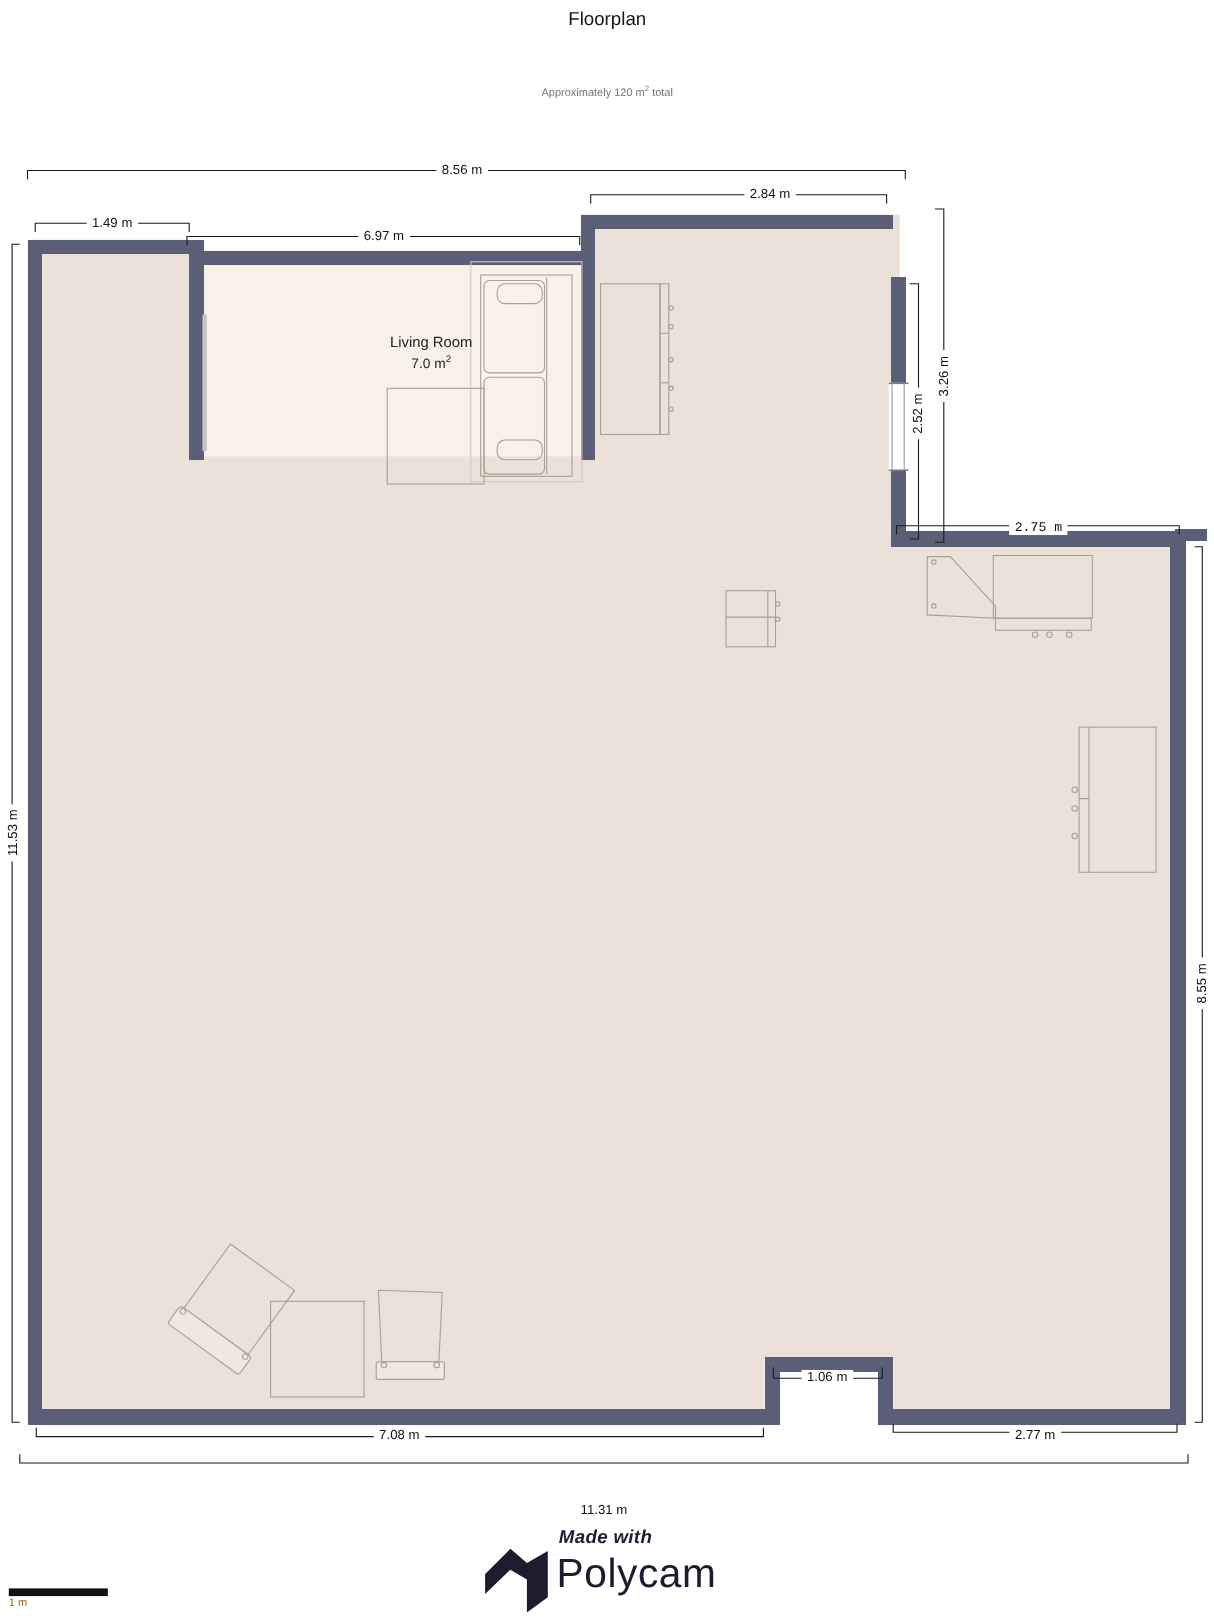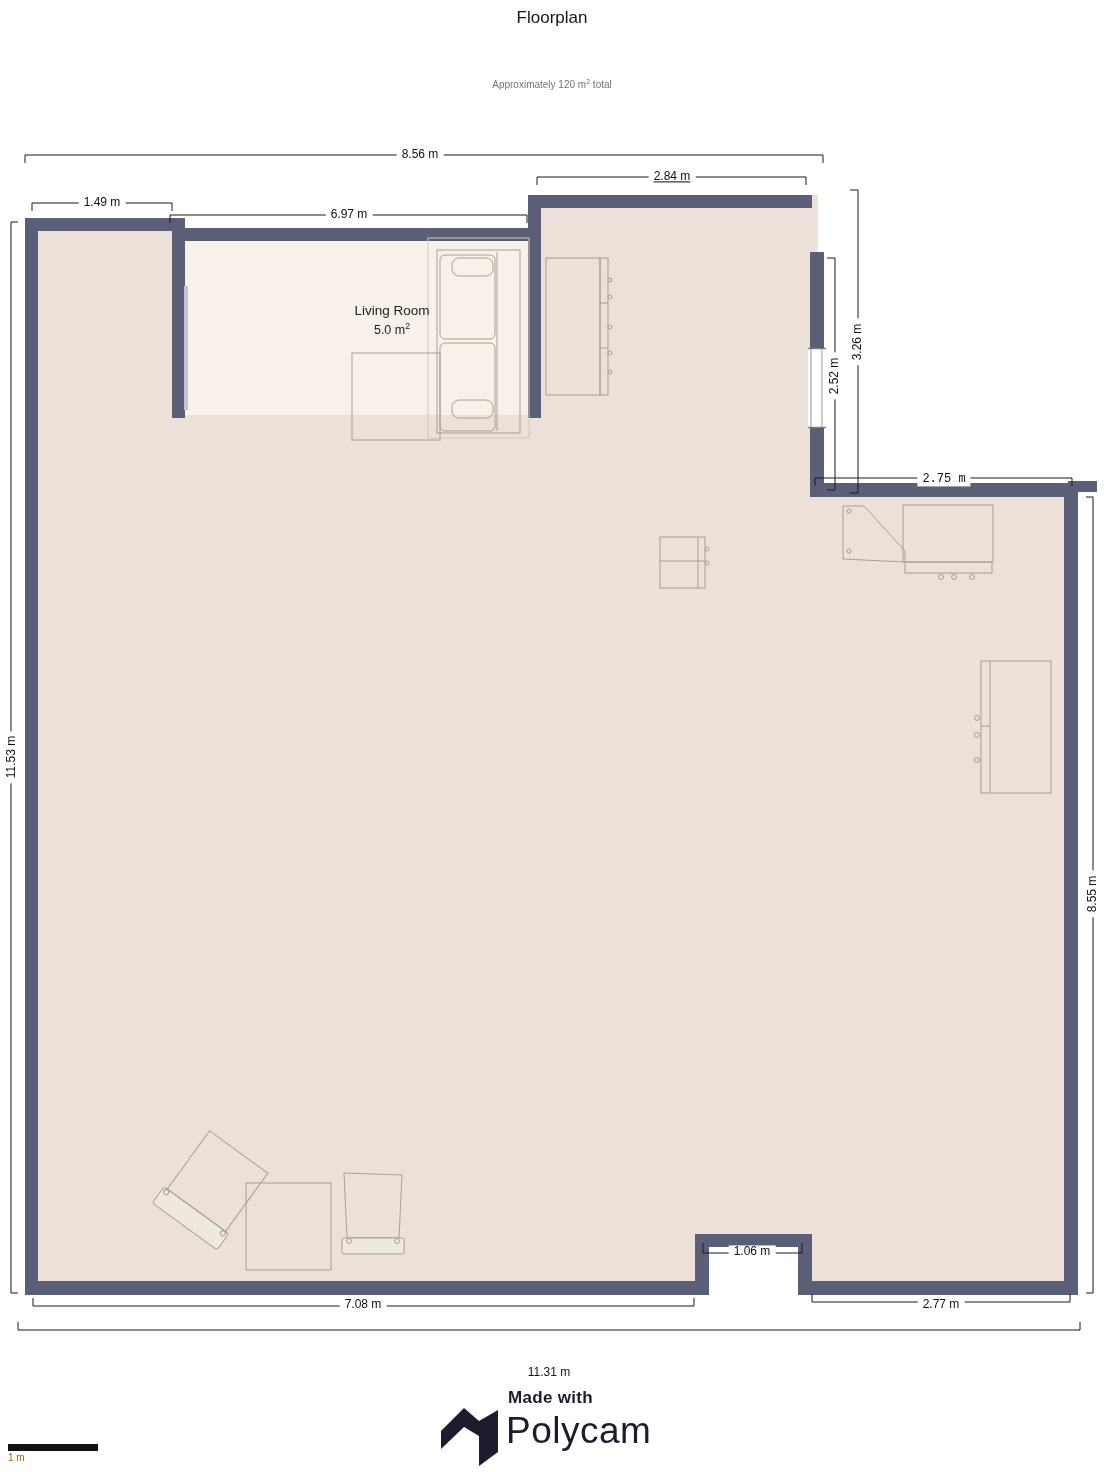--- a/index.html
+++ b/index.html
@@ -16,21 +16,21 @@
   .furn-fill{stroke:var(--furniture,#ab9e92);fill:#efe8df;stroke-width:1;}
   .dim{stroke:#1a1a1a;stroke-width:1;fill:none;}
   .win{stroke:#9a9a9a;stroke-width:1;}
   .wincap{stroke:#7d7d7d;stroke-width:1.4;}
   .dim-label{position:absolute;transform:translate(-50%,-50%);background:#fff;padding:0 5px;font-size:12px;color:var(--dimension-text,#111);white-space:nowrap;line-height:1.1;}
   .dim-label.vert{transform:translate(-50%,-50%) rotate(-90deg);}
   .room-label{position:absolute;left:357px;top:303px;transform:translate(-50%,0);text-align:center;color:#222;margin-left:35px;}
   .room-name{font-size:13.5px;}
   .room-area{font-size:12.5px;margin-top:3px;}
   .scale-label{position:absolute;left:8px;top:1452px;font-size:10px;color:#a16207;}
-  .made-with{position:absolute;left:508px;top:1388px;font-size:17px;font-weight:700;letter-spacing:0.3px;color:var(--logo,#1c1c2e);}
+  .made-with{position:absolute;left:508px;top:1388px;font-size:17px;font-weight:700;letter-spacing:0.3px;color:var(--logo,#1c1c2e);font-style:italic;}
   .brand{position:absolute;left:506px;top:1410px;font-size:37px;font-weight:500;letter-spacing:0.5px;color:var(--logo,#1c1c2e);}
 </style>
 </head>
 <body>
 
 <div class="page-title">Floorplan</div>
 <div class="page-subtitle"><span>Approximately 120 m</span><sup>2</sup><span> total</span></div>
 
 <svg class="plan" width="1104" height="1472" viewBox="0 0 1104 1472">
 
@@ -147,34 +147,34 @@
     <path class="dim" d="M812,1294 V1302 H1070 V1294"></path>
     <path class="dim" d="M18,1322 V1330 H1080 V1322"></path>
   </g>
 
   <rect x="8" y="1444" width="90" height="7" fill="#111111"></rect>
 
   <path d="M441,1431 L464,1408 L479,1421 L498,1410 L498,1452 L479,1466 L479,1436 L464,1427 L441,1449 Z" fill="#1c1c2e"></path>
 </svg>
 
 <div class="dim-label" style="left:420px;top:155px;">8.56 m</div>
-<div class="dim-label" style="left:672px;top:177px;text-decoration:underline;">2.84 m</div>
+<div class="dim-label" style="left:700px;top:177px;">2.84 m</div>
 <div class="dim-label" style="left:102px;top:203px;">1.49 m</div>
 <div class="dim-label" style="left:349px;top:215px;">6.97 m</div>
 <div class="dim-label vert" style="left:858px;top:342px;">3.26 m</div>
 <div class="dim-label vert" style="left:835px;top:376px;">2.52 m</div>
 <div class="dim-label" style="left:944px;top:480px;font-family:Liberation Mono, monospace;">2.75 m</div>
 <div class="dim-label vert" style="left:12px;top:757px;">11.53 m</div>
 <div class="dim-label vert" style="left:1093px;top:894px;">8.55 m</div>
 <div class="dim-label" style="left:752px;top:1252px;">1.06 m</div>
 <div class="dim-label" style="left:363px;top:1305px;">7.08 m</div>
 <div class="dim-label" style="left:941px;top:1305px;">2.77 m</div>
 <div class="dim-label" style="left:549px;top:1329px;margin-top:44px;">11.31 m</div>
 
 <div class="room-label">
   <div class="room-name">Living Room</div>
-  <div class="room-area"><span>5.0 m</span><sup>2</sup></div>
+  <div class="room-area"><span>7.0 m</span><sup>2</sup></div>
 </div>
 
 <div class="scale-label">1 m</div>
 
 <div class="made-with">Made with</div>
 <div class="brand">Polycam</div>
 
 </body></html>

